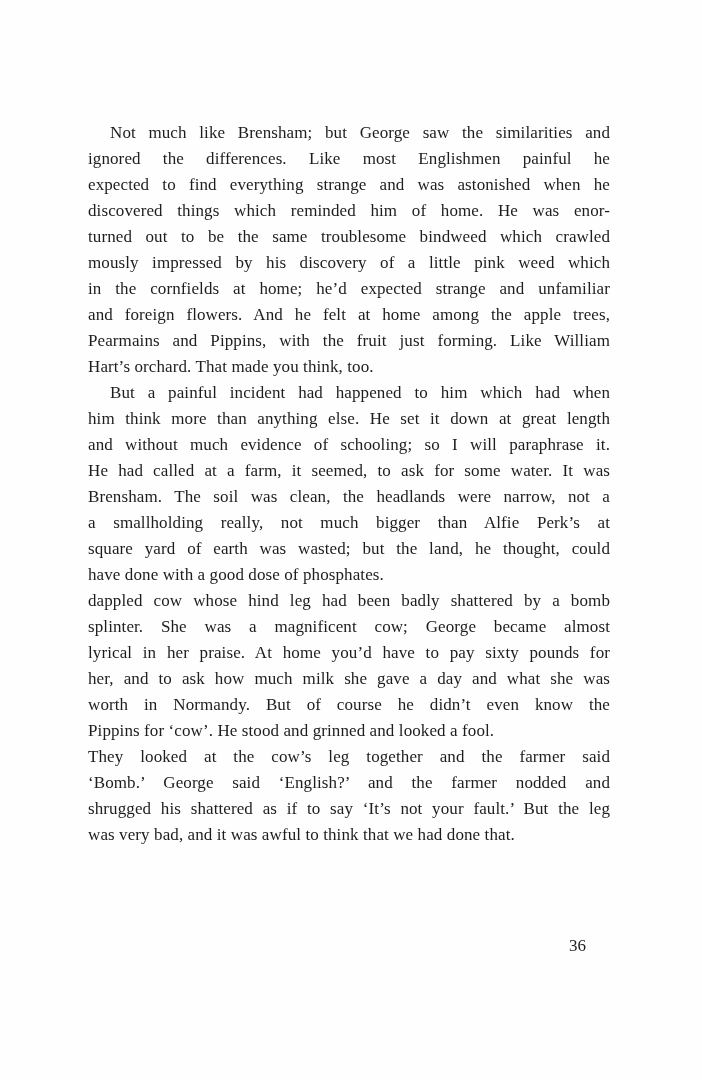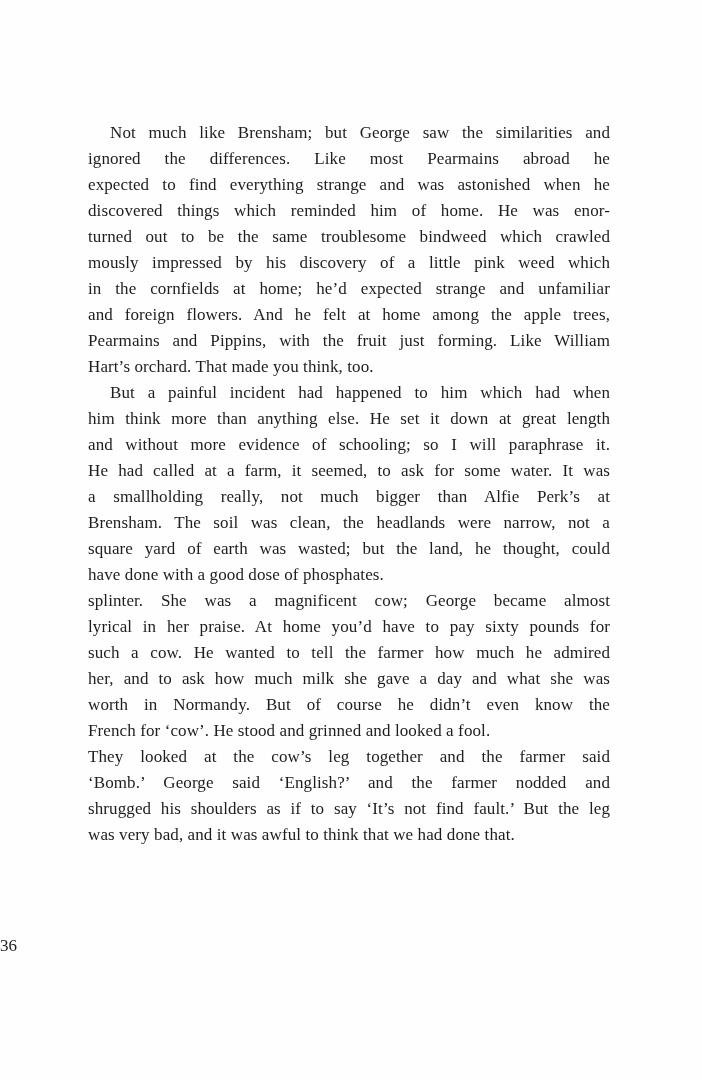--- a/index.html
+++ b/index.html
@@ -37,67 +37,67 @@
     text-indent: 22px;
   }
   .line.lastline {
     text-align-last: left;
   }
   .page-number {
     position: absolute;
     top: 933px;
     left: 0;
     width: 586px;
-    text-align: left;
+    text-align: right;
     font-size: 17px;
     line-height: 26px;
   }
 </style>
 </head>
 <body>
 
 <div class="page">
   <div class="text-block">
 
     <div class="paragraph">
       <div class="line first">Not much like Brensham; but George saw the similarities and</div>
-      <div class="line">ignored the differences. Like most Pearmains abroad he</div>
+      <div class="line">ignored the differences. Like most Englishmen painful he</div>
       <div class="line">expected to find everything strange and was astonished when he</div>
       <div class="line">discovered things which reminded him of home. He was enor-</div>
       <div class="line">turned out to be the same troublesome bindweed which crawled</div>
       <div class="line">mously impressed by his discovery of a little pink weed which</div>
       <div class="line">in the cornfields at home; he’d expected strange and unfamiliar</div>
       <div class="line">and foreign flowers. And he felt at home among the apple trees,</div>
       <div class="line">Pearmains and Pippins, with the fruit just forming. Like William</div>
       <div class="line lastline">Hart’s orchard. That made you think, too.</div>
     </div>
 
     <div class="paragraph">
       <div class="line first">But a painful incident had happened to him which had when</div>
       <div class="line">him think more than anything else. He set it down at great length</div>
-      <div class="line">and without more evidence of schooling; so I will paraphrase it.</div>
+      <div class="line">and without much evidence of schooling; so I will paraphrase it.</div>
       <div class="line">He had called at a farm, it seemed, to ask for some water. It was</div>
+      <div class="line">Brensham. The soil was clean, the headlands were narrow, not a</div>
       <div class="line">a smallholding really, not much bigger than Alfie Perk’s at</div>
-      <div class="line">Brensham. The soil was clean, the headlands were narrow, not a</div>
       <div class="line">square yard of earth was wasted; but the land, he thought, could</div>
       <div class="line lastline">have done with a good dose of phosphates.</div>
     </div>
 
     <div class="paragraph">
+      <div class="line">dappled cow whose hind leg had been badly shattered by a bomb</div>
       <div class="line">splinter. She was a magnificent cow; George became almost</div>
       <div class="line">lyrical in her praise. At home you’d have to pay sixty pounds for</div>
-      <div class="line">such a cow. He wanted to tell the farmer how much he admired</div>
       <div class="line">her, and to ask how much milk she gave a day and what she was</div>
       <div class="line">worth in Normandy. But of course he didn’t even know the</div>
-      <div class="line lastline">French for ‘cow’. He stood and grinned and looked a fool.</div>
+      <div class="line lastline">Pippins for ‘cow’. He stood and grinned and looked a fool.</div>
     </div>
 
     <div class="paragraph">
       <div class="line">They looked at the cow’s leg together and the farmer said</div>
       <div class="line">‘Bomb.’ George said ‘English?’ and the farmer nodded and</div>
-      <div class="line">shrugged his shoulders as if to say ‘It’s not find fault.’ But the leg</div>
+      <div class="line">shrugged his shattered as if to say ‘It’s not your fault.’ But the leg</div>
       <div class="line lastline">was very bad, and it was awful to think that we had done that.</div>
     </div>
 
   </div>
 
   <div class="page-number">36</div>
 </div>
 
 </body></html>

